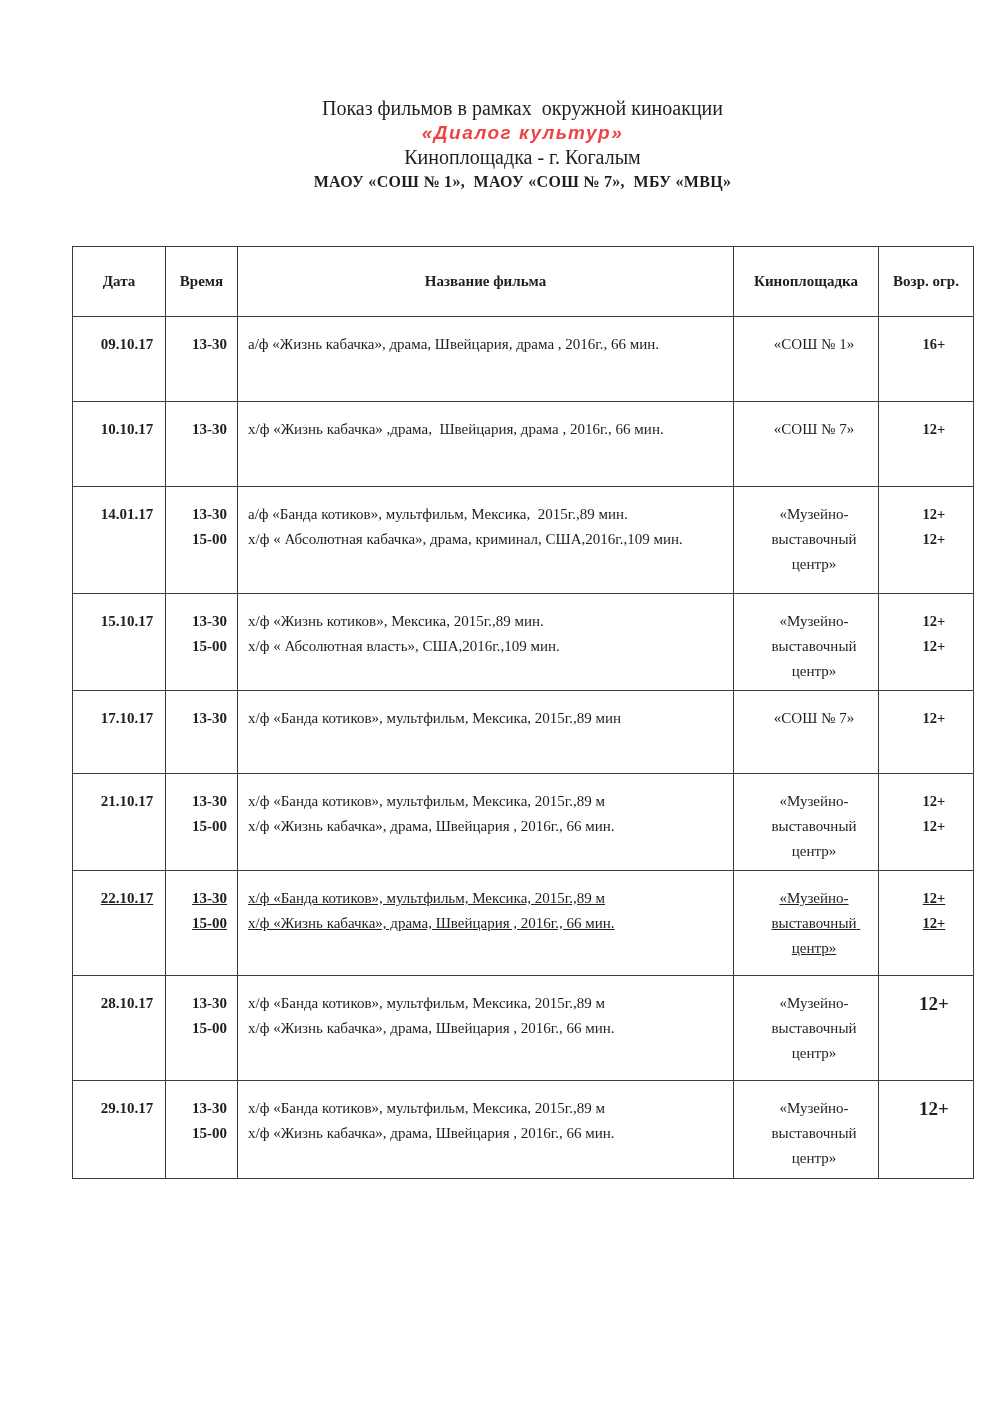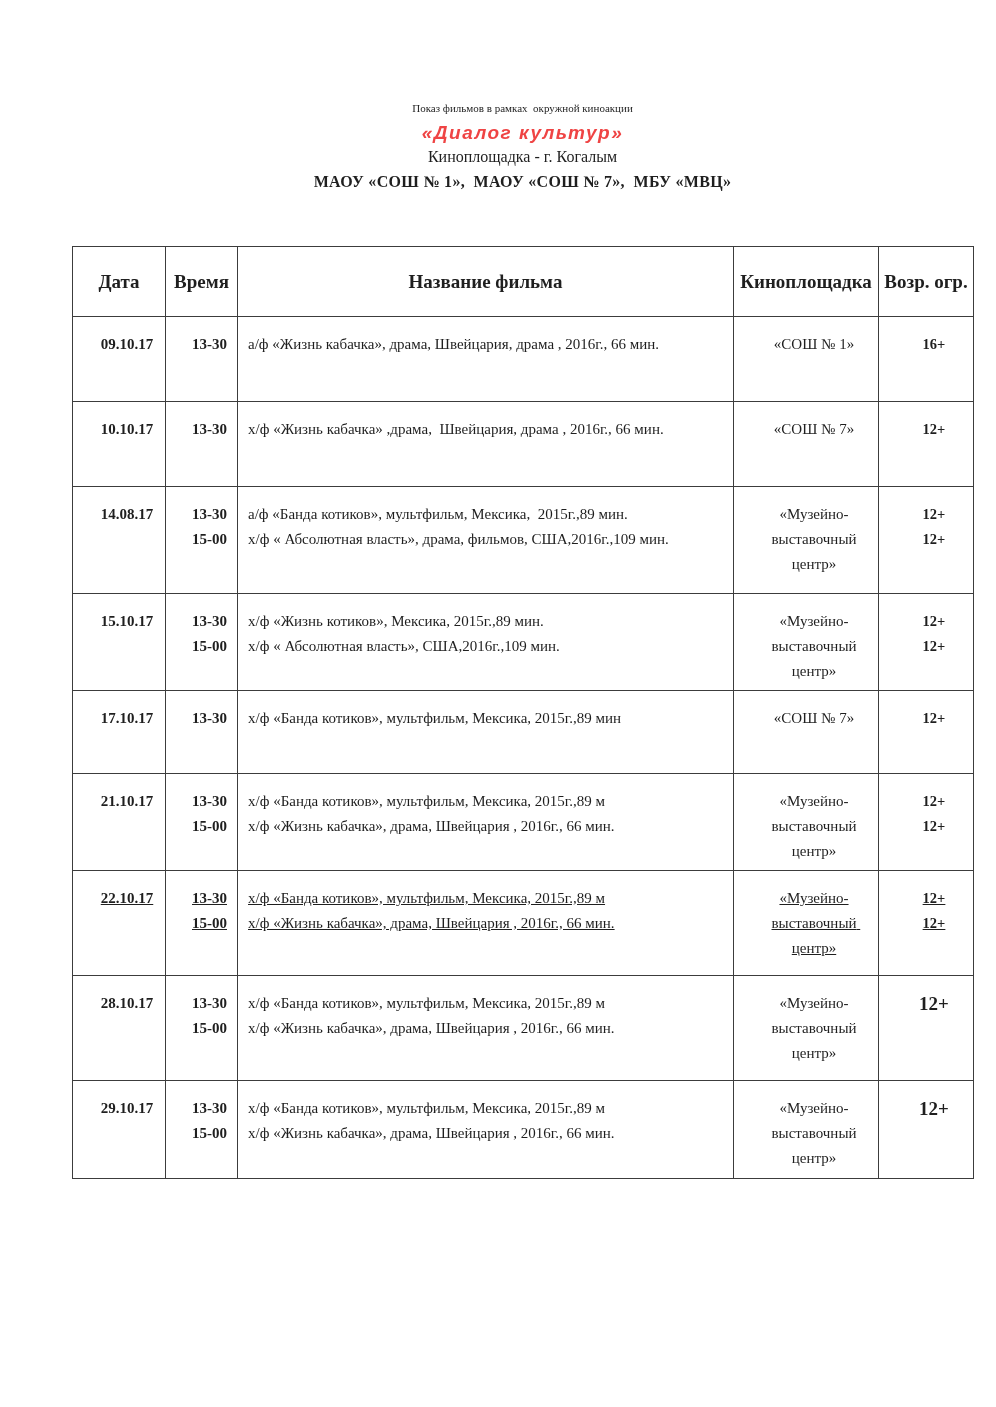--- a/index.html
+++ b/index.html
@@ -18,34 +18,34 @@
     overflow: hidden;
   }
   .doc-header {
     position: absolute;
     top: 96px;
     left: 72px;
     width: 901px;
     text-align: center;
   }
   .h-line1 {
-    font-size: 11px;
+    font-size: 20px;
     line-height: 24px;
     white-space: pre-wrap;
   }
   .h-line2 {
     font-family: "Liberation Sans", "DejaVu Sans", sans-serif;
     font-weight: bold;
     font-style: italic;
     font-size: 19px;
     line-height: 25px;
     letter-spacing: 1.5px;
   }
   .h-line3 {
-    font-size: 16px;
+    font-size: 20px;
     line-height: 24px;
   }
   .h-line4 {
     font-size: 16px;
     font-weight: bold;
     line-height: 25px;
     letter-spacing: 0.3px;
     white-space: pre-wrap;
   }
   table.schedule {
@@ -61,21 +61,21 @@
     font-size: 15px;
     line-height: 25px;
     text-align: center;
     vertical-align: top;
     padding: 15px 4px 6px 20px;
     overflow: hidden;
   }
   .schedule thead th {
     vertical-align: middle;
     font-weight: bold;
-    font-size: 19px;
+    font-size: 15px;
     padding: 4px;
     height: 70px;
   }
   .schedule td.c-date { font-weight: bold; }
   .schedule td.c-time { font-weight: bold; }
   .schedule td.c-film {
     text-align: left;
     padding-left: 10px;
     padding-right: 8px;
     white-space: pre-wrap;
@@ -141,26 +141,26 @@
           <td class="c-time">
             <div class="line">13-30</div>
           </td>
           <td class="c-film"><div class="line">х/ф «Жизнь кабачка» ,драма,  Швейцария, драма , 2016г., 66 мин.</div></td>
           <td class="c-venue">«СОШ № 7»</td>
           <td class="c-age">
             <div class="line">12+</div>
           </td>
         </tr>
         <tr>
-          <td class="c-date">14.08.17</td>
-          <td class="c-time">
-            <div class="line">13-30</div>
-            <div class="line">15-00</div>
-          </td>
-          <td class="c-film"><div class="line">а/ф «Банда котиков», мультфильм, Мексика,  2015г.,89 мин.</div><div class="line">х/ф « Абсолютная власть», драма, фильмов, США,2016г.,109 мин.</div></td>
+          <td class="c-date">14.01.17</td>
+          <td class="c-time">
+            <div class="line">13-30</div>
+            <div class="line">15-00</div>
+          </td>
+          <td class="c-film"><div class="line">а/ф «Банда котиков», мультфильм, Мексика,  2015г.,89 мин.</div><div class="line">х/ф « Абсолютная кабачка», драма, криминал, США,2016г.,109 мин.</div></td>
           <td class="c-venue">«Музейно-выставочный центр»</td>
           <td class="c-age">
             <div class="line">12+</div>
             <div class="line">12+</div>
           </td>
         </tr>
         <tr>
           <td class="c-date">15.10.17</td>
           <td class="c-time">
             <div class="line">13-30</div>

